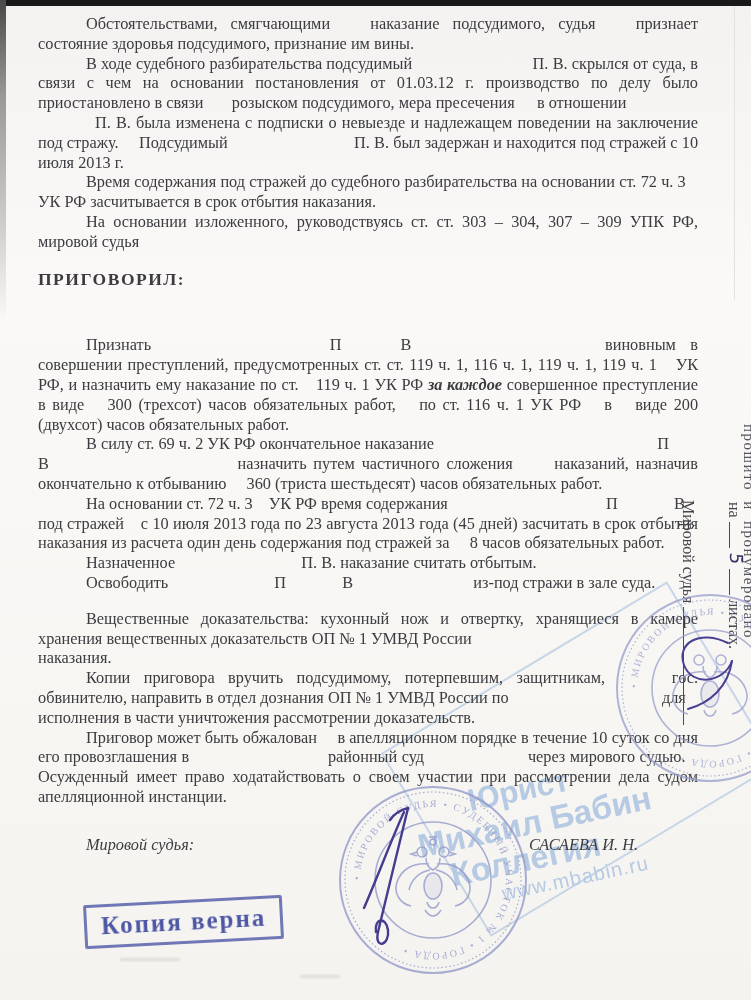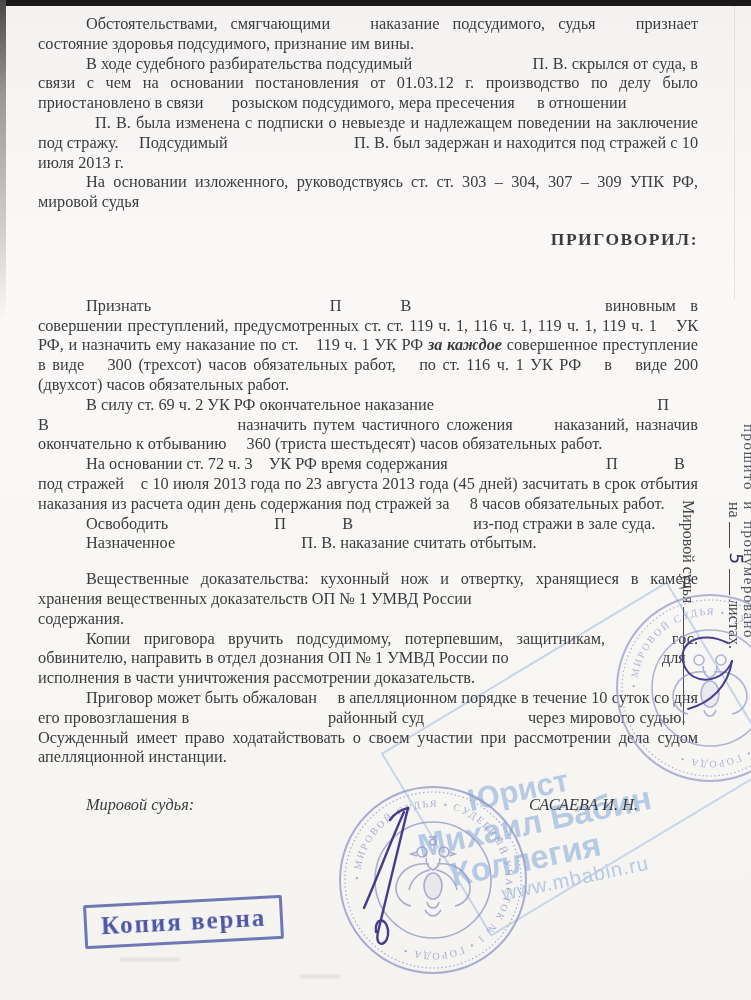--- a/index.html
+++ b/index.html
@@ -11,21 +11,21 @@
   .left-strip{position:absolute;top:0;left:0;width:6px;height:320px;z-index:10;
         background:linear-gradient(180deg,#4a4846,#9b9896 30%,#cfcdca 70%,rgba(207,205,202,0));}
   .right-shadow{position:absolute;top:0;left:734px;width:1px;height:300px;background:#e4e2df;z-index:1;}
   
   .textcol{position:absolute;left:38px;top:14px;width:660px;z-index:3;
            font-size:16.3px;line-height:19.8px;color:#3b3b40;}
   .para{text-align:justify;text-indent:48px;}
   .para.sp{margin-top:16px;}
   .gap{display:inline-block;height:1px;}
   .it{font-style:italic;font-weight:bold;}
-  .heading{text-align:right;font-weight:bold;font-size:17.5px;letter-spacing:1.5px;margin:18px 0 46px 0;}
+  .heading{text-align:left;font-weight:bold;font-size:17.5px;letter-spacing:1.5px;margin:18px 0 46px 0;}
   .sigrow{display:flex;justify-content:space-between;margin-top:28px;padding:0 60px 0 48px;font-style:italic;}
   
   .rot{position:absolute;transform-origin:0 0;transform:rotate(90deg);white-space:nowrap;
        color:#45454d;z-index:3;}
   .rot-edge{left:757px;top:424px;font-size:15px;letter-spacing:1.5px;word-spacing:5px;color:#55555e;}
   .rot-sheets{left:744px;top:502px;font-size:16px;line-height:18px;}
   .rot-judge{left:697px;top:500px;font-size:16px;line-height:18px;}
   .bl{display:inline-block;border-bottom:1.2px solid #4a4a52;height:12px;vertical-align:baseline;}
   .count{display:inline-block;position:relative;top:-1px;margin:0 5px;font-size:18px;color:#353061;
          font-family:"DejaVu Sans",sans-serif;transform:skewX(-6deg);}
@@ -57,28 +57,29 @@
   <div class="top-edge"></div>
   <div class="left-strip"></div>
   <div class="right-shadow"></div>
   <div class="speck" style="left:120px;top:958px;width:60px;height:3px;filter:blur(1px);"></div>
   <div class="speck" style="left:300px;top:975px;width:40px;height:3px;filter:blur(1px);"></div>
 
   <div class="textcol">
     <div id="textbody">
         <div class="para"><span>Обстоятельствами, смягчающими</span> <span class="gap" style="width: 14px;"></span> <span>наказание подсудимого, судья</span> <span class="gap" style="width: 14px;"></span> <span>признает состояние здоровья подсудимого, признание им вины.</span> </div>
         <div class="para"><span>В ходе судебного разбирательства подсудимый</span> <span class="gap" style="width: 112px;"></span> <span>П. В. скрылся от суда, в связи с чем на основании постановления от 01.03.12 г. производство по делу было приостановлено в связи</span> <span class="gap" style="width: 20px;"></span> <span>розыском подсудимого, мера пресечения</span> <span class="gap" style="width: 14px;"></span> <span>в отношении</span> <br><span class="gap" style="width: 52px;"></span> <span>П. В. была изменена с подписки о невыезде и надлежащем поведении на заключение под стражу.</span> <span class="gap" style="width: 12px;"></span> <span>Подсудимый</span> <span class="gap" style="width: 118px;"></span> <span>П. В. был задержан и находится под стражей с 10 июля 2013 г.</span> </div>
+        <div class="para"><span>Время содержания под стражей до судебного разбирательства на основании ст. 72 ч. 3</span> <span class="gap" style="width: 8px;"></span> <span>УК РФ засчитывается в срок отбытия наказания.</span> </div>
         <div class="para"><span>На основании изложенного, руководствуясь ст. ст. 303 – 304, 307 – 309 УПК РФ, мировой судья</span> </div>
         <div class="heading">ПРИГОВОРИЛ:</div>
         <div class="para"><span>Признать</span> <span class="gap" style="width: 150px;"></span> <span>П</span> <span class="gap" style="width: 30px;"></span> <span>В</span> <span class="gap" style="width: 165px;"></span> <span>виновным в совершении преступлений, предусмотренных ст. ст. 119 ч. 1, 116 ч. 1, 119 ч. 1, 119 ч. 1</span> <span class="gap" style="width: 8px;"></span> <span>УК РФ, и назначить ему наказание по ст.</span> <span class="gap" style="width: 8px;"></span> <span>119 ч. 1 УК РФ</span> <span class="it">за каждое</span> <span>совершенное преступление в виде</span> <span class="gap" style="width: 10px;"></span> <span>300 (трехсот) часов обязательных работ,</span> <span class="gap" style="width: 10px;"></span> <span>по ст. 116 ч. 1 УК РФ</span> <span class="gap" style="width: 10px;"></span> <span>в</span> <span class="gap" style="width: 10px;"></span> <span>виде 200 (двухсот) часов обязательных работ.</span> </div>
         <div class="para"><span>В силу ст. 69 ч. 2 УК РФ окончательное наказание</span> <span class="gap" style="width: 215px;"></span> <span>П</span> <br><span>В</span> <span class="gap" style="width: 175px;"></span> <span>назначить путем частичного сложения</span> <span class="gap" style="width: 28px;"></span> <span>наказаний, назначив окончательно к отбыванию</span> <span class="gap" style="width: 12px;"></span> <span>360 (триста шестьдесят) часов обязательных работ.</span> </div>
         <div class="para"><span>На основании ст. 72 ч. 3</span> <span class="gap" style="width: 8px;"></span> <span>УК РФ время содержания</span> <span class="gap" style="width: 150px;"></span> <span>П</span> <span class="gap" style="width: 48px;"></span> <span>В</span> <br><span>под стражей</span> <span class="gap" style="width: 8px;"></span> <span>с 10 июля 2013 года по 23 августа 2013 года (45 дней) засчитать в срок отбытия наказания из расчета один день содержания под стражей за</span> <span class="gap" style="width: 12px;"></span> <span>8 часов обязательных работ.</span> </div>
+        <div class="para"><span>Назначенное</span> <span class="gap" style="width: 118px;"></span> <span>П. В. наказание считать отбытым.</span> </div>
         <div class="para"><span>Освободить</span> <span class="gap" style="width: 98px;"></span> <span>П</span> <span class="gap" style="width: 48px;"></span> <span>В</span> <span class="gap" style="width: 112px;"></span> <span>из-под стражи в зале суда.</span> </div>
-        <div class="para"><span>Назначенное</span> <span class="gap" style="width: 118px;"></span> <span>П. В. наказание считать отбытым.</span> </div>
-        <div class="para sp"><span>Вещественные доказательства: кухонный нож и отвертку, хранящиеся в камере хранения вещественных доказательств ОП № 1 УМВД России</span> <span class="gap" style="width: 60px;"></span> <br><span>содержания.</span> </div>
+        <div class="para sp"><span>Вещественные доказательства: кухонный нож и отвертку, хранящиеся в камере хранения вещественных доказательств ОП № 1 УМВД России</span> <span class="gap" style="width: 60px;"></span> <br><span>наказания.</span> </div>
         <div class="para"><span>Копии приговора вручить подсудимому, потерпевшим, защитникам,</span> <span class="gap" style="width: 40px;"></span> <span>гос. обвинителю, направить в отдел дознания ОП № 1 УМВД России по</span> <span class="gap" style="width: 145px;"></span> <span>для</span> <br><span>исполнения в части уничтожения рассмотрении доказательств.</span> </div>
         <div class="para"><span>Приговор может быть обжалован</span> <span class="gap" style="width: 12px;"></span> <span>в апелляционном порядке в течение 10 суток со дня его провозглашения в</span> <span class="gap" style="width: 130px;"></span> <span>районный суд</span> <span class="gap" style="width: 95px;"></span> <span>через мирового судью.</span> <span class="gap" style="width: 8px;"></span> <span>Осужденный имеет право ходатайствовать о своем участии при рассмотрении дела судом апелляционной инстанции.</span> </div>
       </div>
     <div class="sigrow">
       <span>Мировой судья:</span>
       <span>САСАЕВА И. Н.</span>
     </div>
   </div>
 
   <div class="rot rot-edge">прошито и пронумеровано</div>

